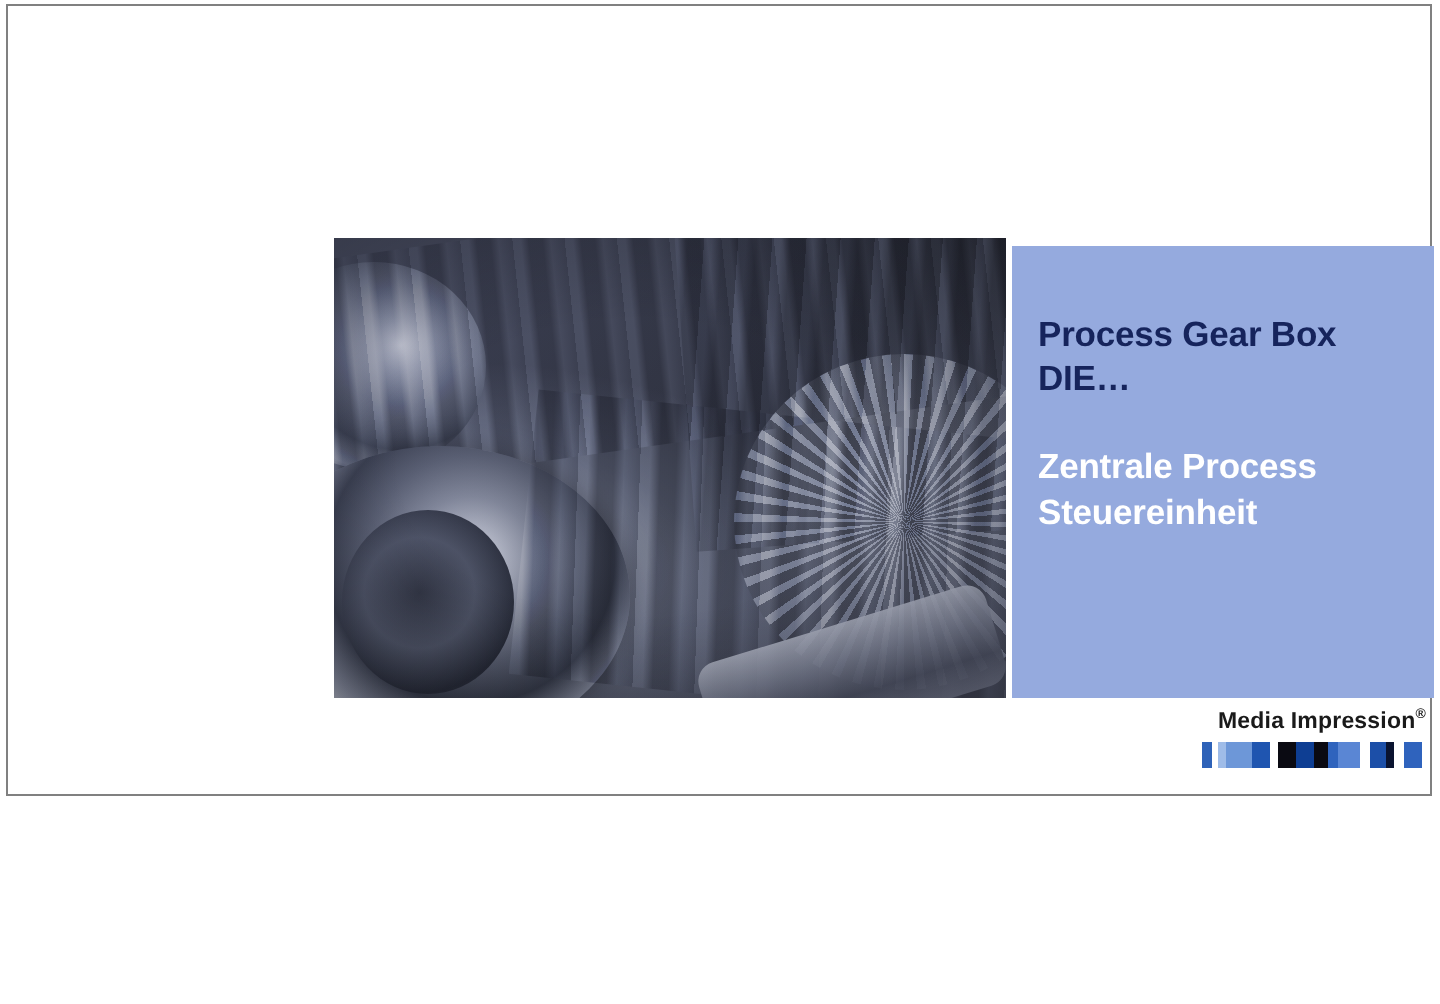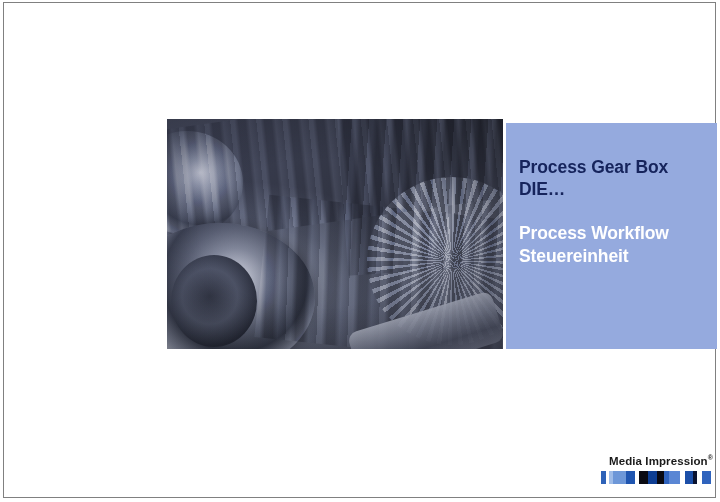--- a/index.html
+++ b/index.html
@@ -13,21 +13,21 @@
     font-family: "Liberation Sans", sans-serif;
     overflow: hidden;
   }
 
   
   #slide {
     position: absolute;
     left: 3px;
     top: 2px;
     width: 713px;
-    height: 496px;
+    height: 396px;
     background: #ffffff;
     border: 1px solid #808080;
     box-sizing: border-box;
   }
 
   
   #photo {
     position: absolute;
     left: 163px;
     top: 116px;
@@ -231,21 +231,21 @@
     <div class="bearing"></div>
     <div class="bearing-core"></div>
     <div class="teeth-b"></div>
     <div class="shaft"></div>
     <div class="tint"></div>
     <div class="vign"></div>
   </div>
 
   <div id="title-panel" style="background: rgb(149, 170, 222);">
     <div id="main-title" style="color: rgb(22, 36, 92);">Process Gear Box DIE…</div>
-    <div id="subtitle" style="color: rgb(255, 255, 255);">Process Workflow Steuereinheit</div>
+    <div id="subtitle" style="color: rgb(255, 255, 255);">Zentrale Process Steuereinheit</div>
   </div>
 
   <div id="logo">
     <div id="logo-text">Media Impression<sup>®</sup></div>
     <div id="logo-bars">
         <span style="background: rgb(46, 98, 184); width: 5px;"></span>
         <span style="background: rgb(255, 255, 255); width: 3px;"></span>
         <span style="background: rgb(159, 188, 232); width: 4px;"></span>
         <span style="background: rgb(109, 151, 216); width: 13px;"></span>
         <span style="background: rgb(31, 85, 176); width: 9px;"></span>

